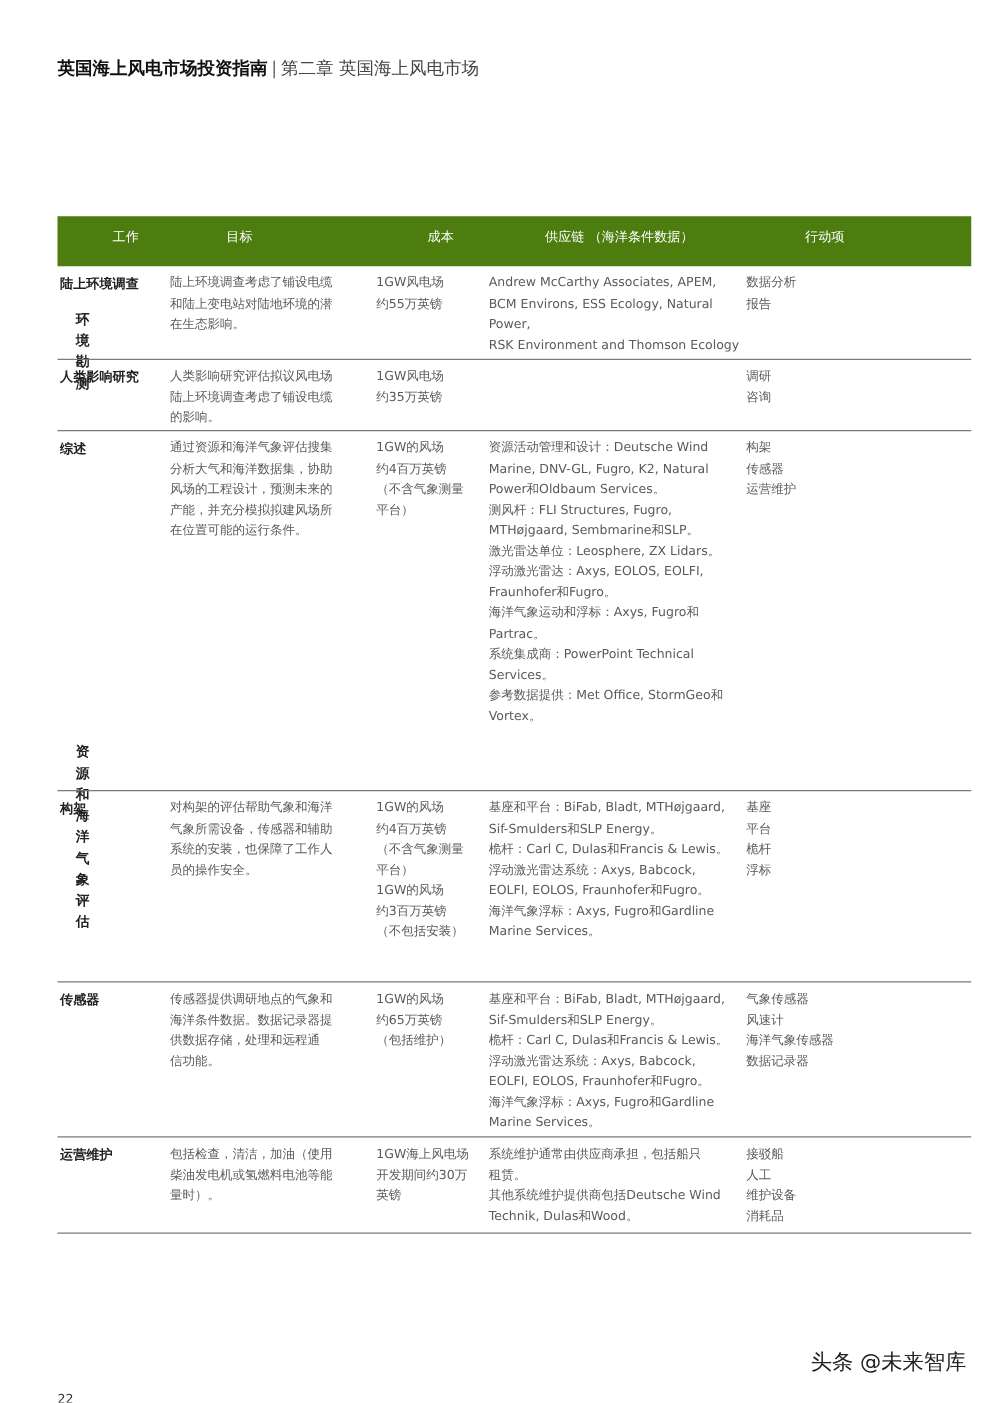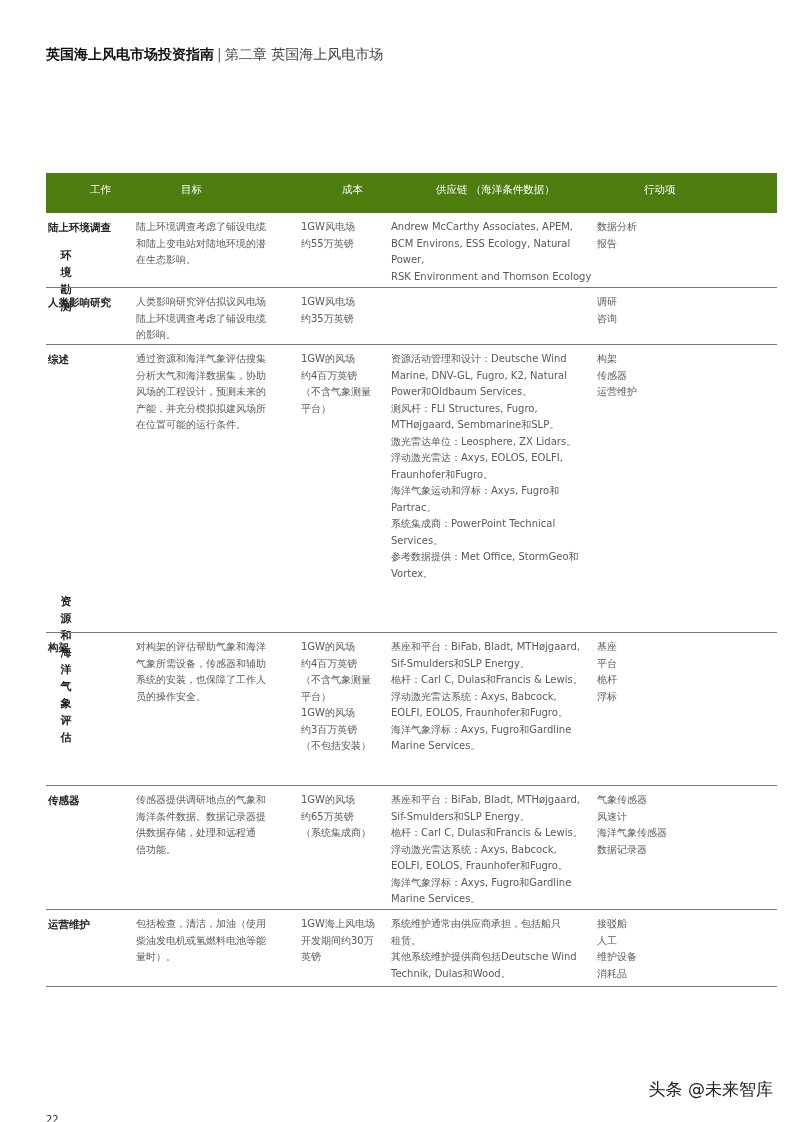--- a/index.html
+++ b/index.html
@@ -178,21 +178,21 @@
           <div class="cell c-work">传感器</div>
           <div class="cell c-goal">
             <span class="line">传感器提供调研地点的气象和</span>
             <span class="line">海洋条件数据。数据记录器提</span>
             <span class="line">供数据存储，处理和远程通</span>
             <span class="line">信功能。</span>
           </div>
           <div class="cell c-cost">
             <span class="line">1GW的风场</span>
             <span class="line">约65万英镑</span>
-            <span class="line">（系统集成商）</span>
+            <span class="line">（包括维护）</span>
           </div>
           <div class="cell c-supply">
             <span class="line">基座和平台：BiFab, Bladt, MTHøjgaard,</span>
             <span class="line">Sif-Smulders和SLP Energy。</span>
             <span class="line">桅杆：Carl C, Dulas和Francis &amp; Lewis。</span>
             <span class="line">浮动激光雷达系统：Axys, Babcock,</span>
             <span class="line">EOLFI, EOLOS, Fraunhofer和Fugro。</span>
             <span class="line">海洋气象浮标：Axys, Fugro和Gardline</span>
             <span class="line">Marine Services。</span>
           </div>

